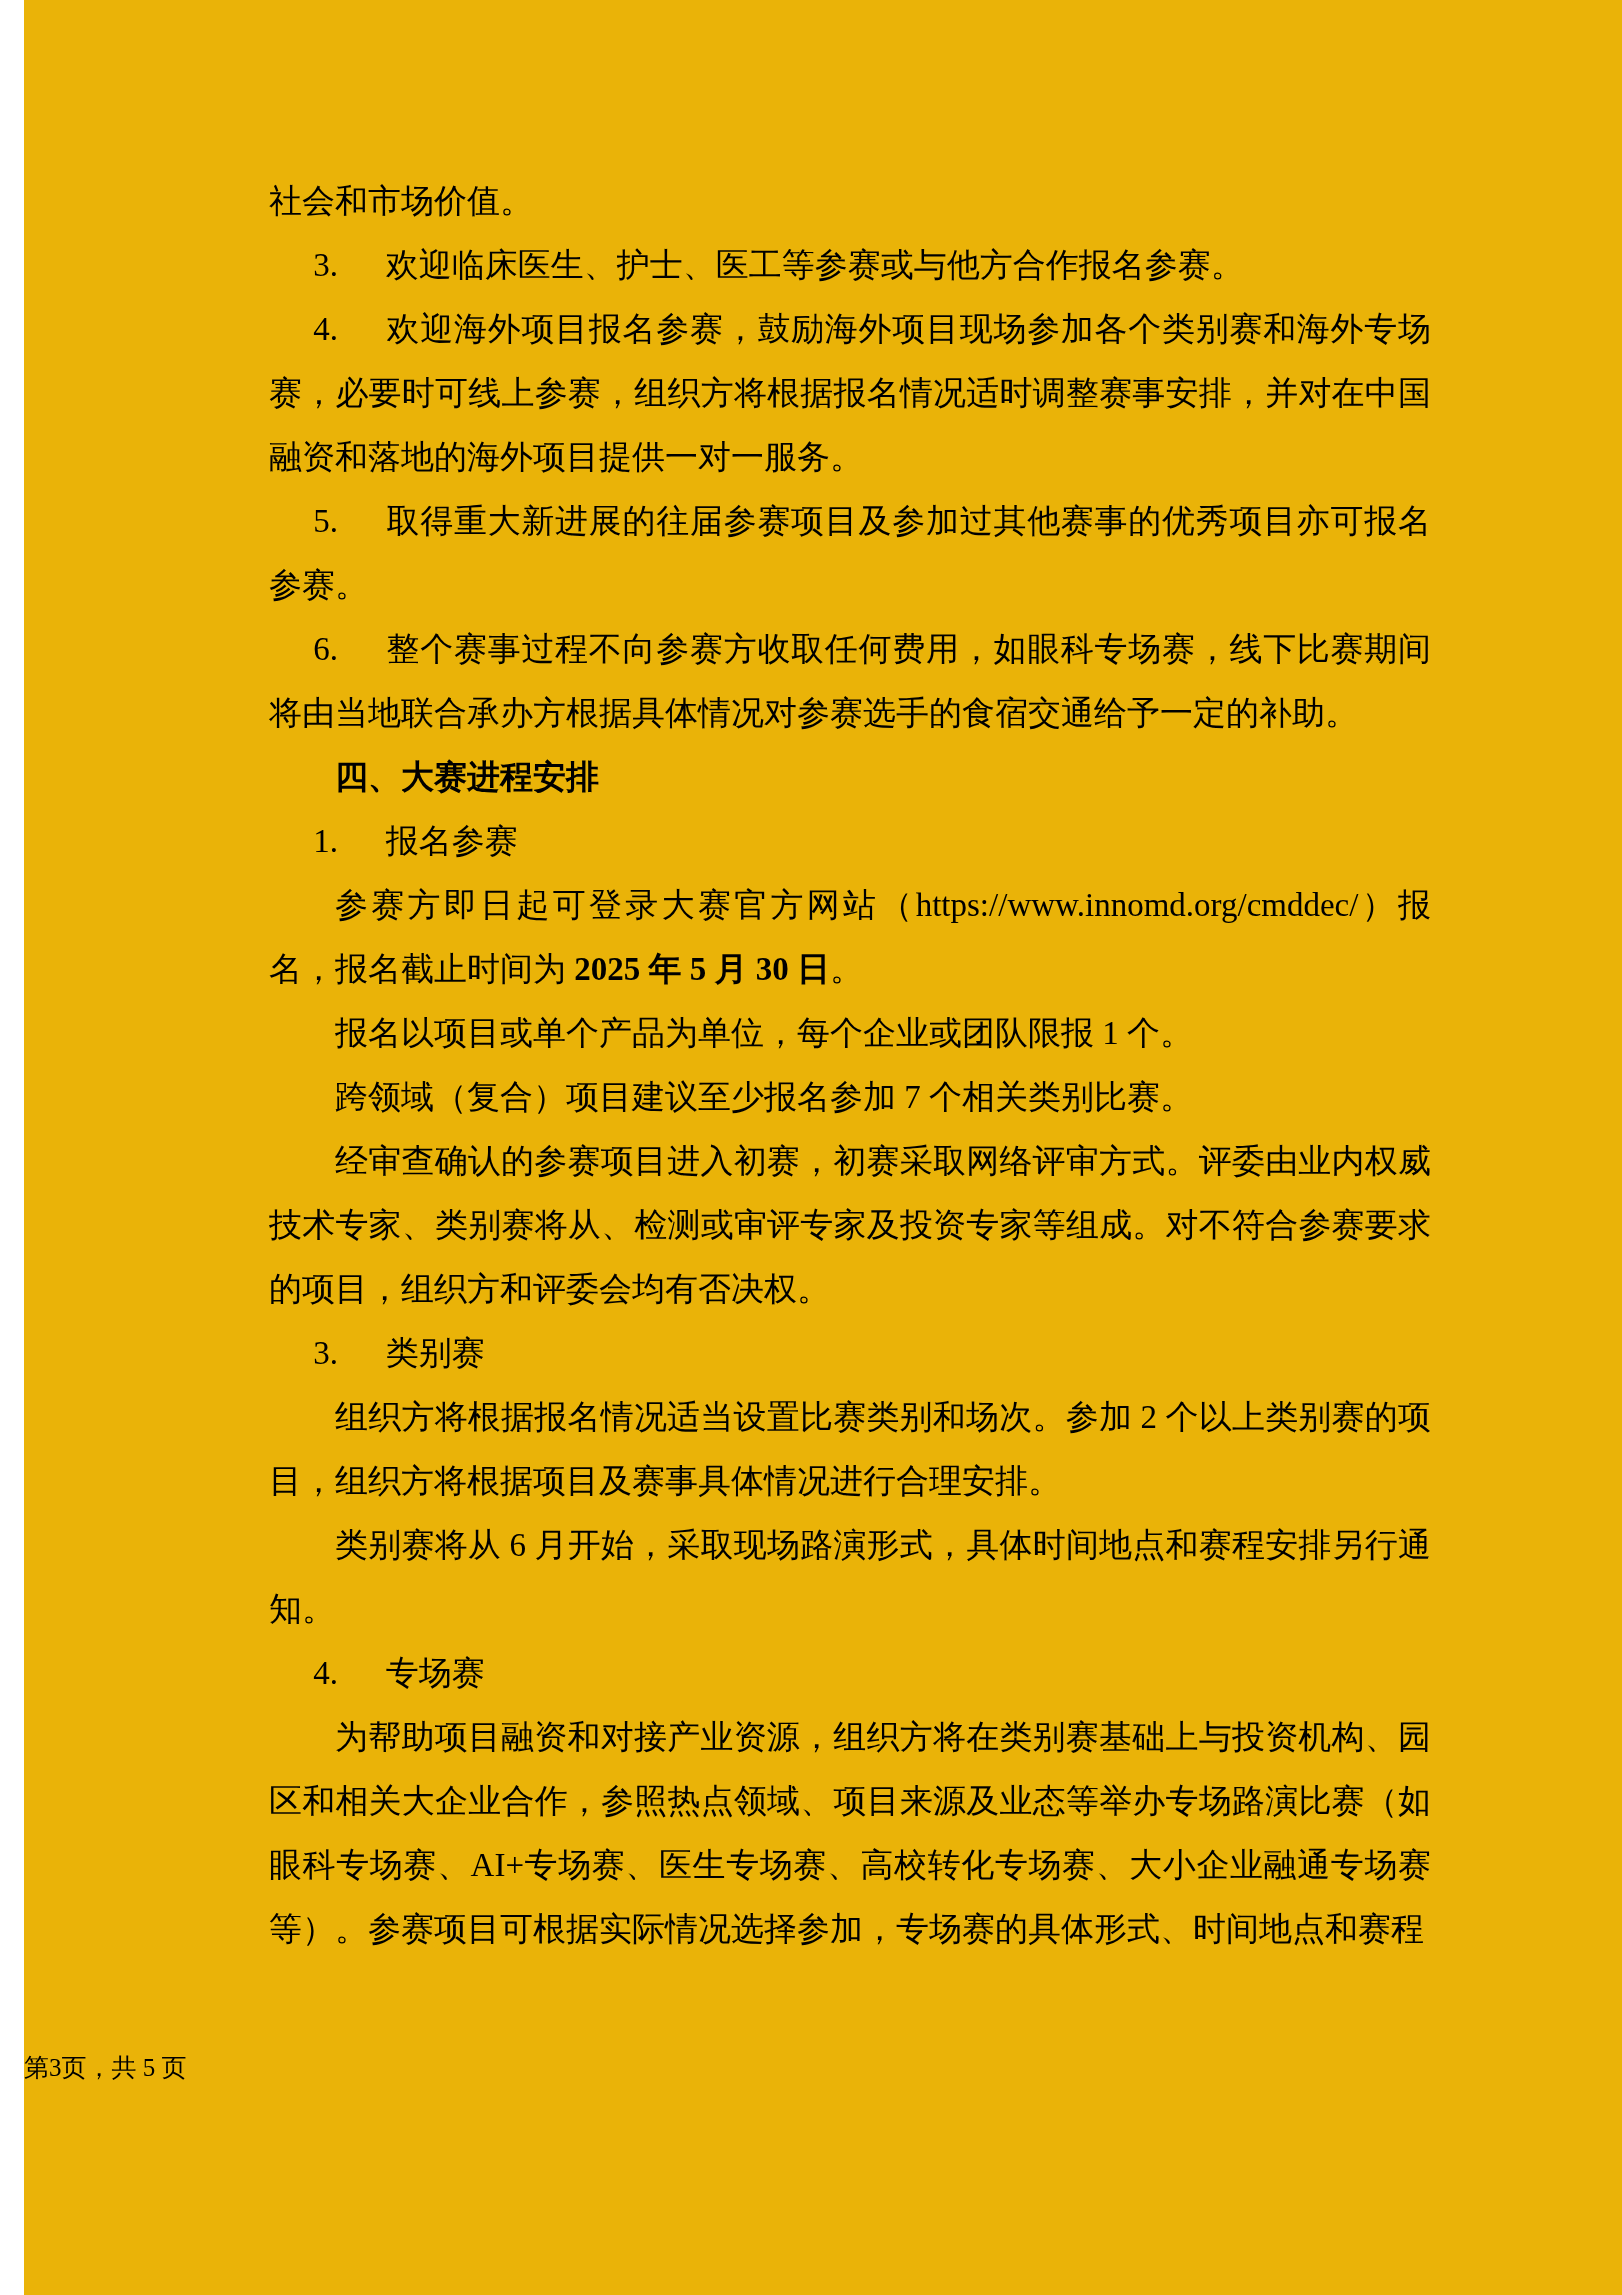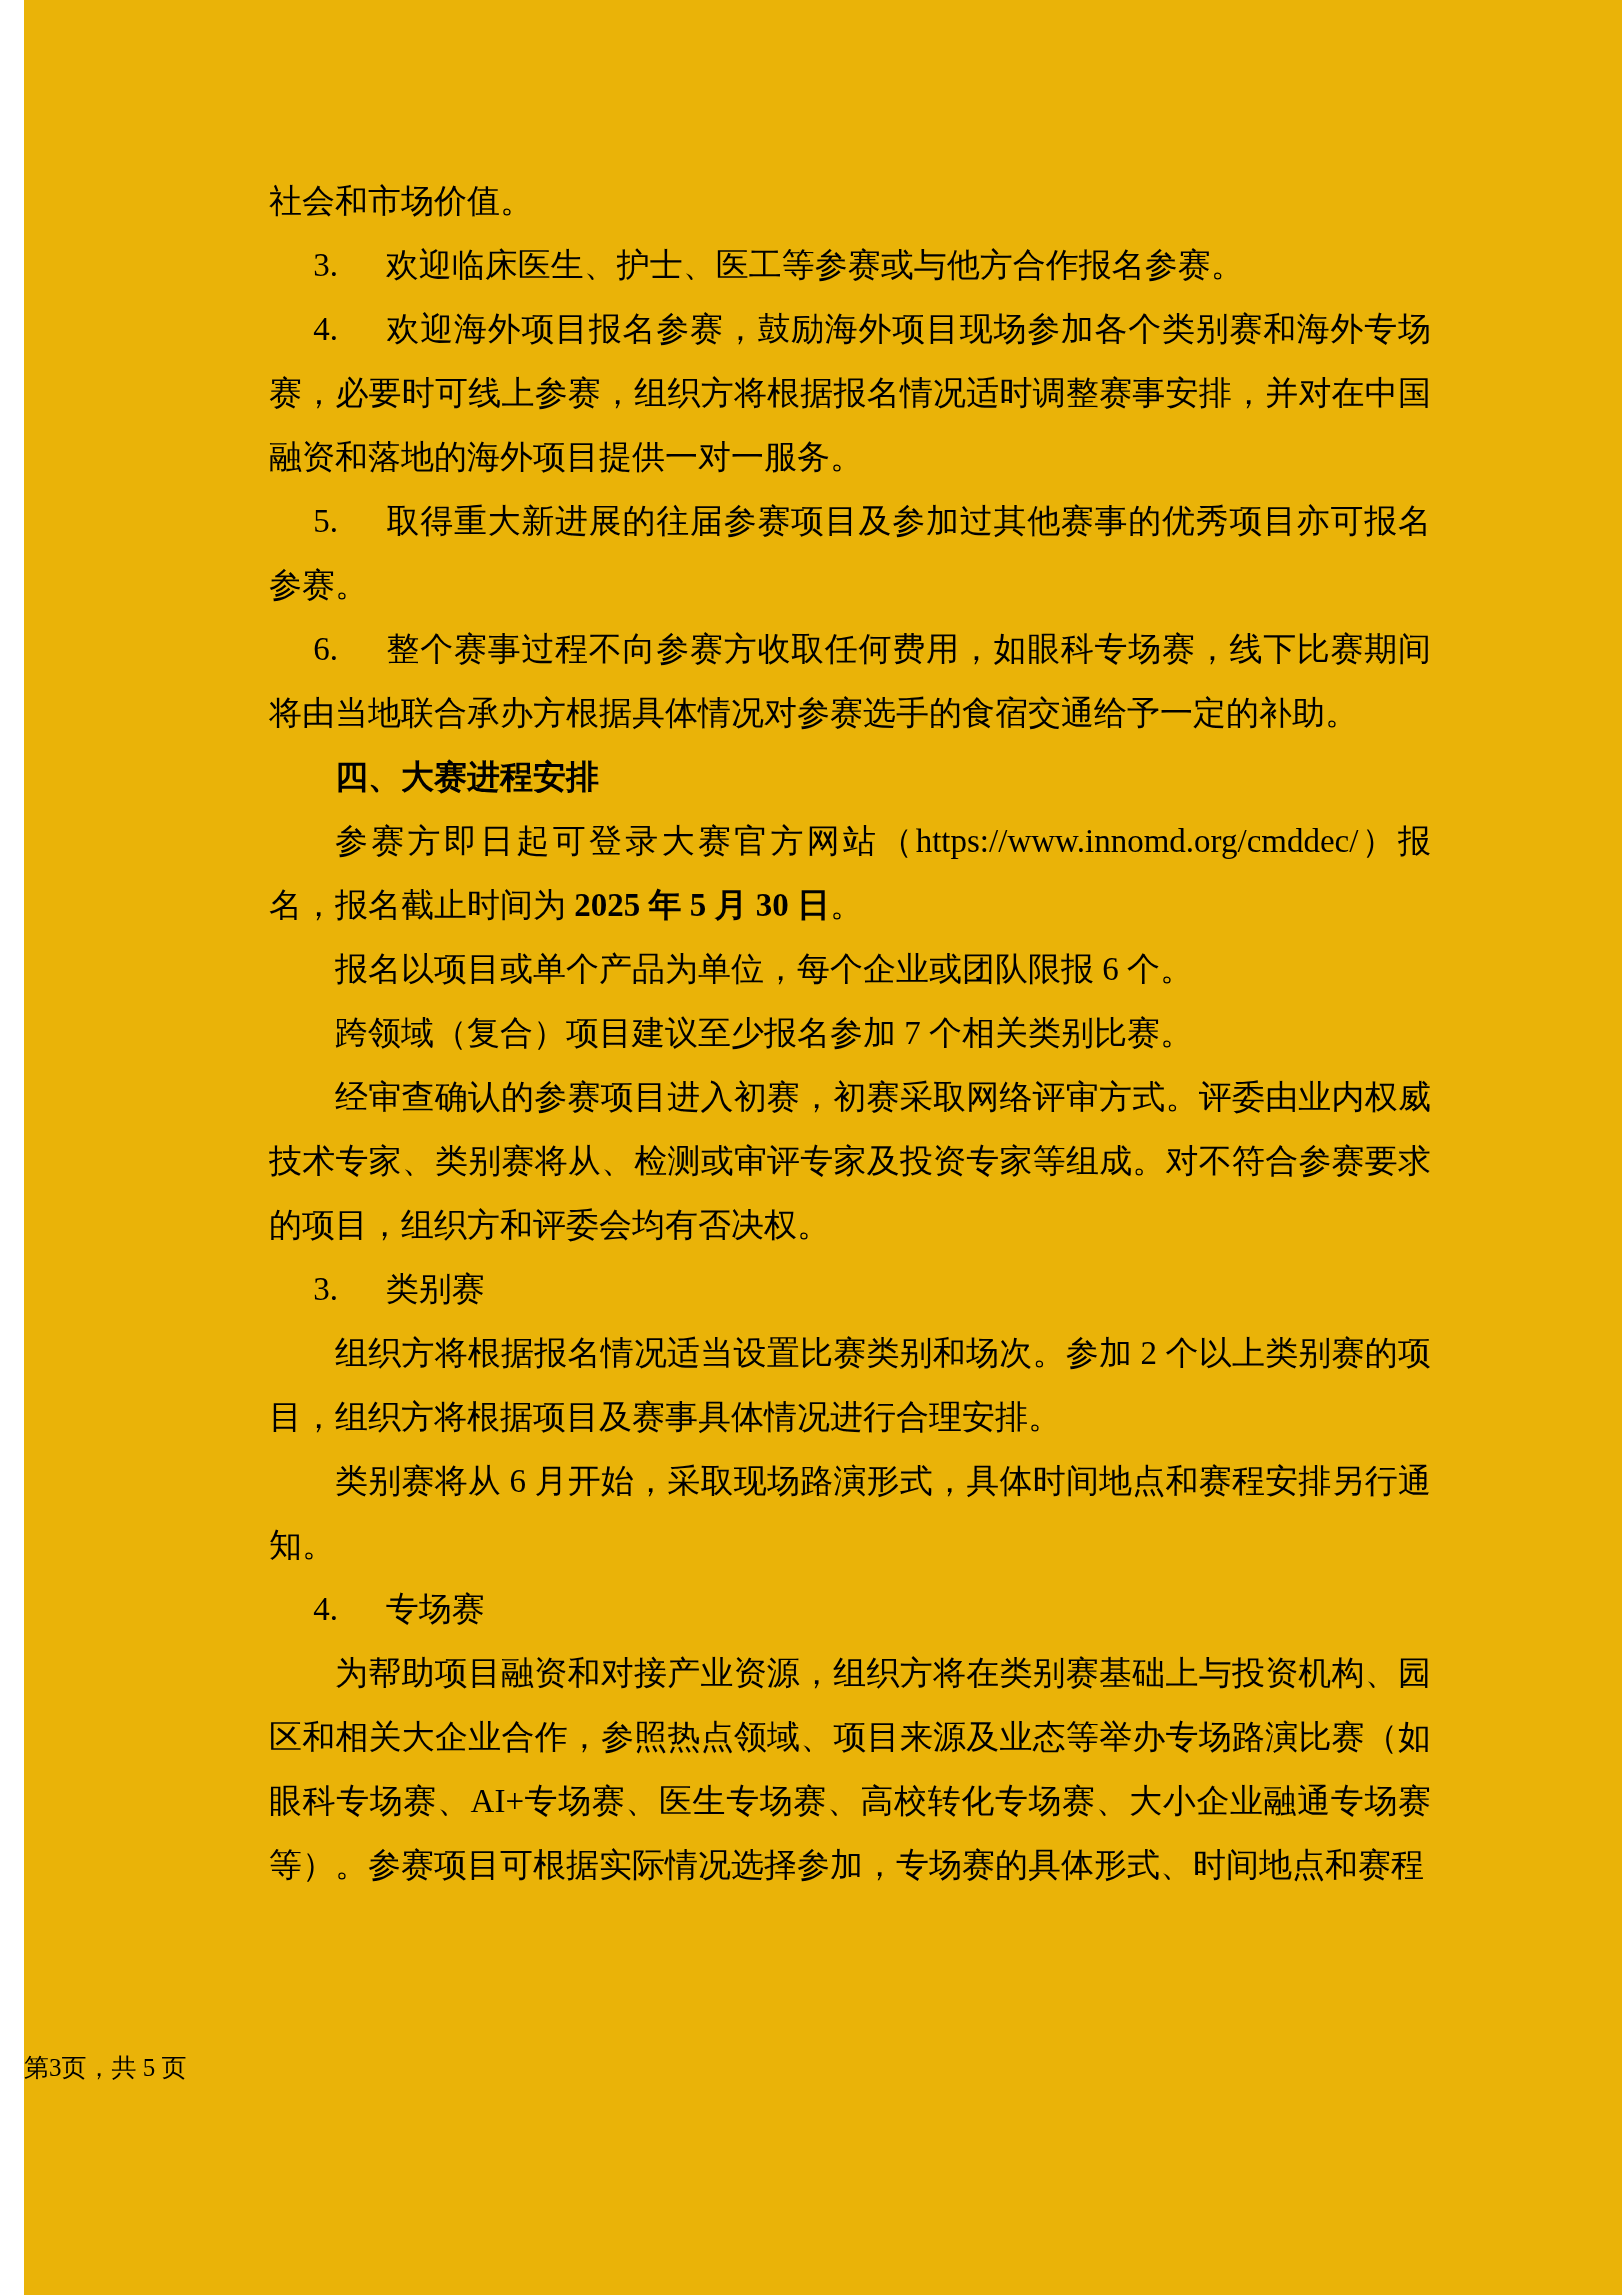--- a/index.html
+++ b/index.html
@@ -54,22 +54,23 @@
 <body>
 
 <div class="page">
   <div class="content">
       <p class="cont">社会和市场价值。</p>
       <p class="item"><span>3.</span><span class="gap"></span><span>欢迎临床医生、护士、医工等参赛或与他方合作报名参赛。</span></p>
       <p class="item"><span>4.</span><span class="gap"></span><span>欢迎海外项目报名参赛，鼓励海外项目现场参加各个类别赛和海外专场赛，必要时可线上参赛，组织方将根据报名情况适时调整赛事安排，并对在中国融资和落地的海外项目提供一对一服务。</span></p>
       <p class="item"><span>5.</span><span class="gap"></span><span>取得重大新进展的往届参赛项目及参加过其他赛事的优秀项目亦可报名参赛。</span></p>
       <p class="item"><span>6.</span><span class="gap"></span><span>整个赛事过程不向参赛方收取任何费用，如眼科专场赛，线下比赛期间将由当地联合承办方根据具体情况对参赛选手的食宿交通给予一定的补助。</span></p>
       <p class="heading">四、大赛进程安排</p>
+      <p class="item"><span>1.</span><span class="gap"></span><span>报名参赛</span></p>
       <p class="body"><span>参赛方即日起可登录大赛官方网站（https://www.innomd.org/cmddec/）报名，报名截止时间为 </span><span class="bold">2025 年 5 月 30 日</span><span>。</span></p>
-      <p class="body">报名以项目或单个产品为单位，每个企业或团队限报 6 个。</p>
+      <p class="body">报名以项目或单个产品为单位，每个企业或团队限报 1 个。</p>
       <p class="body">跨领域（复合）项目建议至少报名参加 7 个相关类别比赛。</p>
       <p class="body">经审查确认的参赛项目进入初赛，初赛采取网络评审方式。评委由业内权威技术专家、类别赛将从、检测或审评专家及投资专家等组成。对不符合参赛要求的项目，组织方和评委会均有否决权。</p>
       <p class="item"><span>3.</span><span class="gap"></span><span>类别赛</span></p>
       <p class="body">组织方将根据报名情况适当设置比赛类别和场次。参加 2 个以上类别赛的项目，组织方将根据项目及赛事具体情况进行合理安排。</p>
       <p class="body">类别赛将从 6 月开始，采取现场路演形式，具体时间地点和赛程安排另行通知。</p>
       <p class="item"><span>4.</span><span class="gap"></span><span>专场赛</span></p>
       <p class="body">为帮助项目融资和对接产业资源，组织方将在类别赛基础上与投资机构、园区和相关大企业合作，参照热点领域、项目来源及业态等举办专场路演比赛（如眼科专场赛、AI+专场赛、医生专场赛、高校转化专场赛、大小企业融通专场赛等）。参赛项目可根据实际情况选择参加，专场赛的具体形式、时间地点和赛程</p>
     </div>
   <div class="footer">
     <span>第3页，共 5 页</span>

